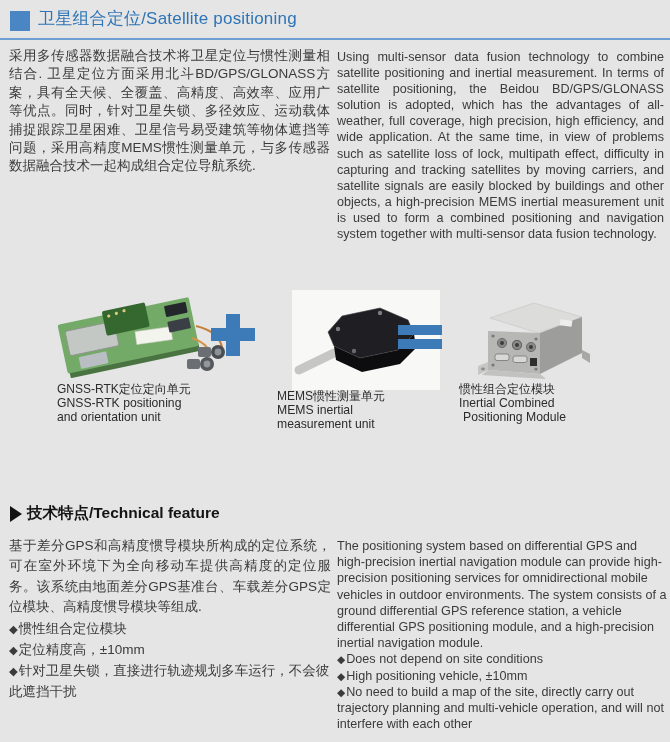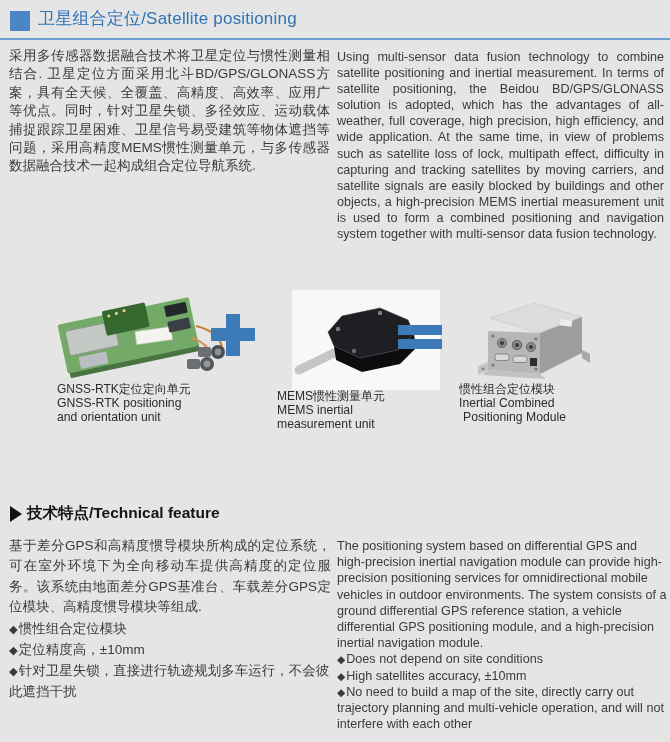--- a/index.html
+++ b/index.html
@@ -161,17 +161,17 @@
   <div class="feat-zh">
     <div class="para">基于差分GPS和高精度惯导模块所构成的定位系统，可在室外环境下为全向移动车提供高精度的定位服务。该系统由地面差分GPS基准台、车载差分GPS定位模块、高精度惯导模块等组成.</div>
     <div class="bullet"><span class="bchar">◆</span><span>惯性组合定位模块</span></div>
     <div class="bullet"><span class="bchar">◆</span><span>定位精度高，±10mm</span></div>
     <div class="bullet"><span class="bchar">◆</span><span>针对卫星失锁，直接进行轨迹规划多车运行，不会彼此遮挡干扰</span></div>
   </div>
 
   <div class="feat-en">
     <div class="para">The positioning system based on differential GPS and high-precision inertial navigation module can provide high-precision positioning services for omnidirectional mobile vehicles in outdoor environments. The system consists of a ground differential GPS reference station, a vehicle differential GPS positioning module, and a high-precision inertial navigation module.</div>
     <div class="bullet"><span class="bchar">◆</span><span>Does not depend on site conditions</span></div>
-    <div class="bullet"><span class="bchar">◆</span><span>High satellites accuracy, ±10mm</span></div>
+    <div class="bullet"><span class="bchar">◆</span><span>High positioning vehicle, ±10mm</span></div>
     <div class="bullet"><span class="bchar">◆</span><span>No need to build a map of the site, directly carry out trajectory planning and multi-vehicle operation, and will not interfere with each other</span></div>
   </div>
 
 </div>
 
 </body></html>

